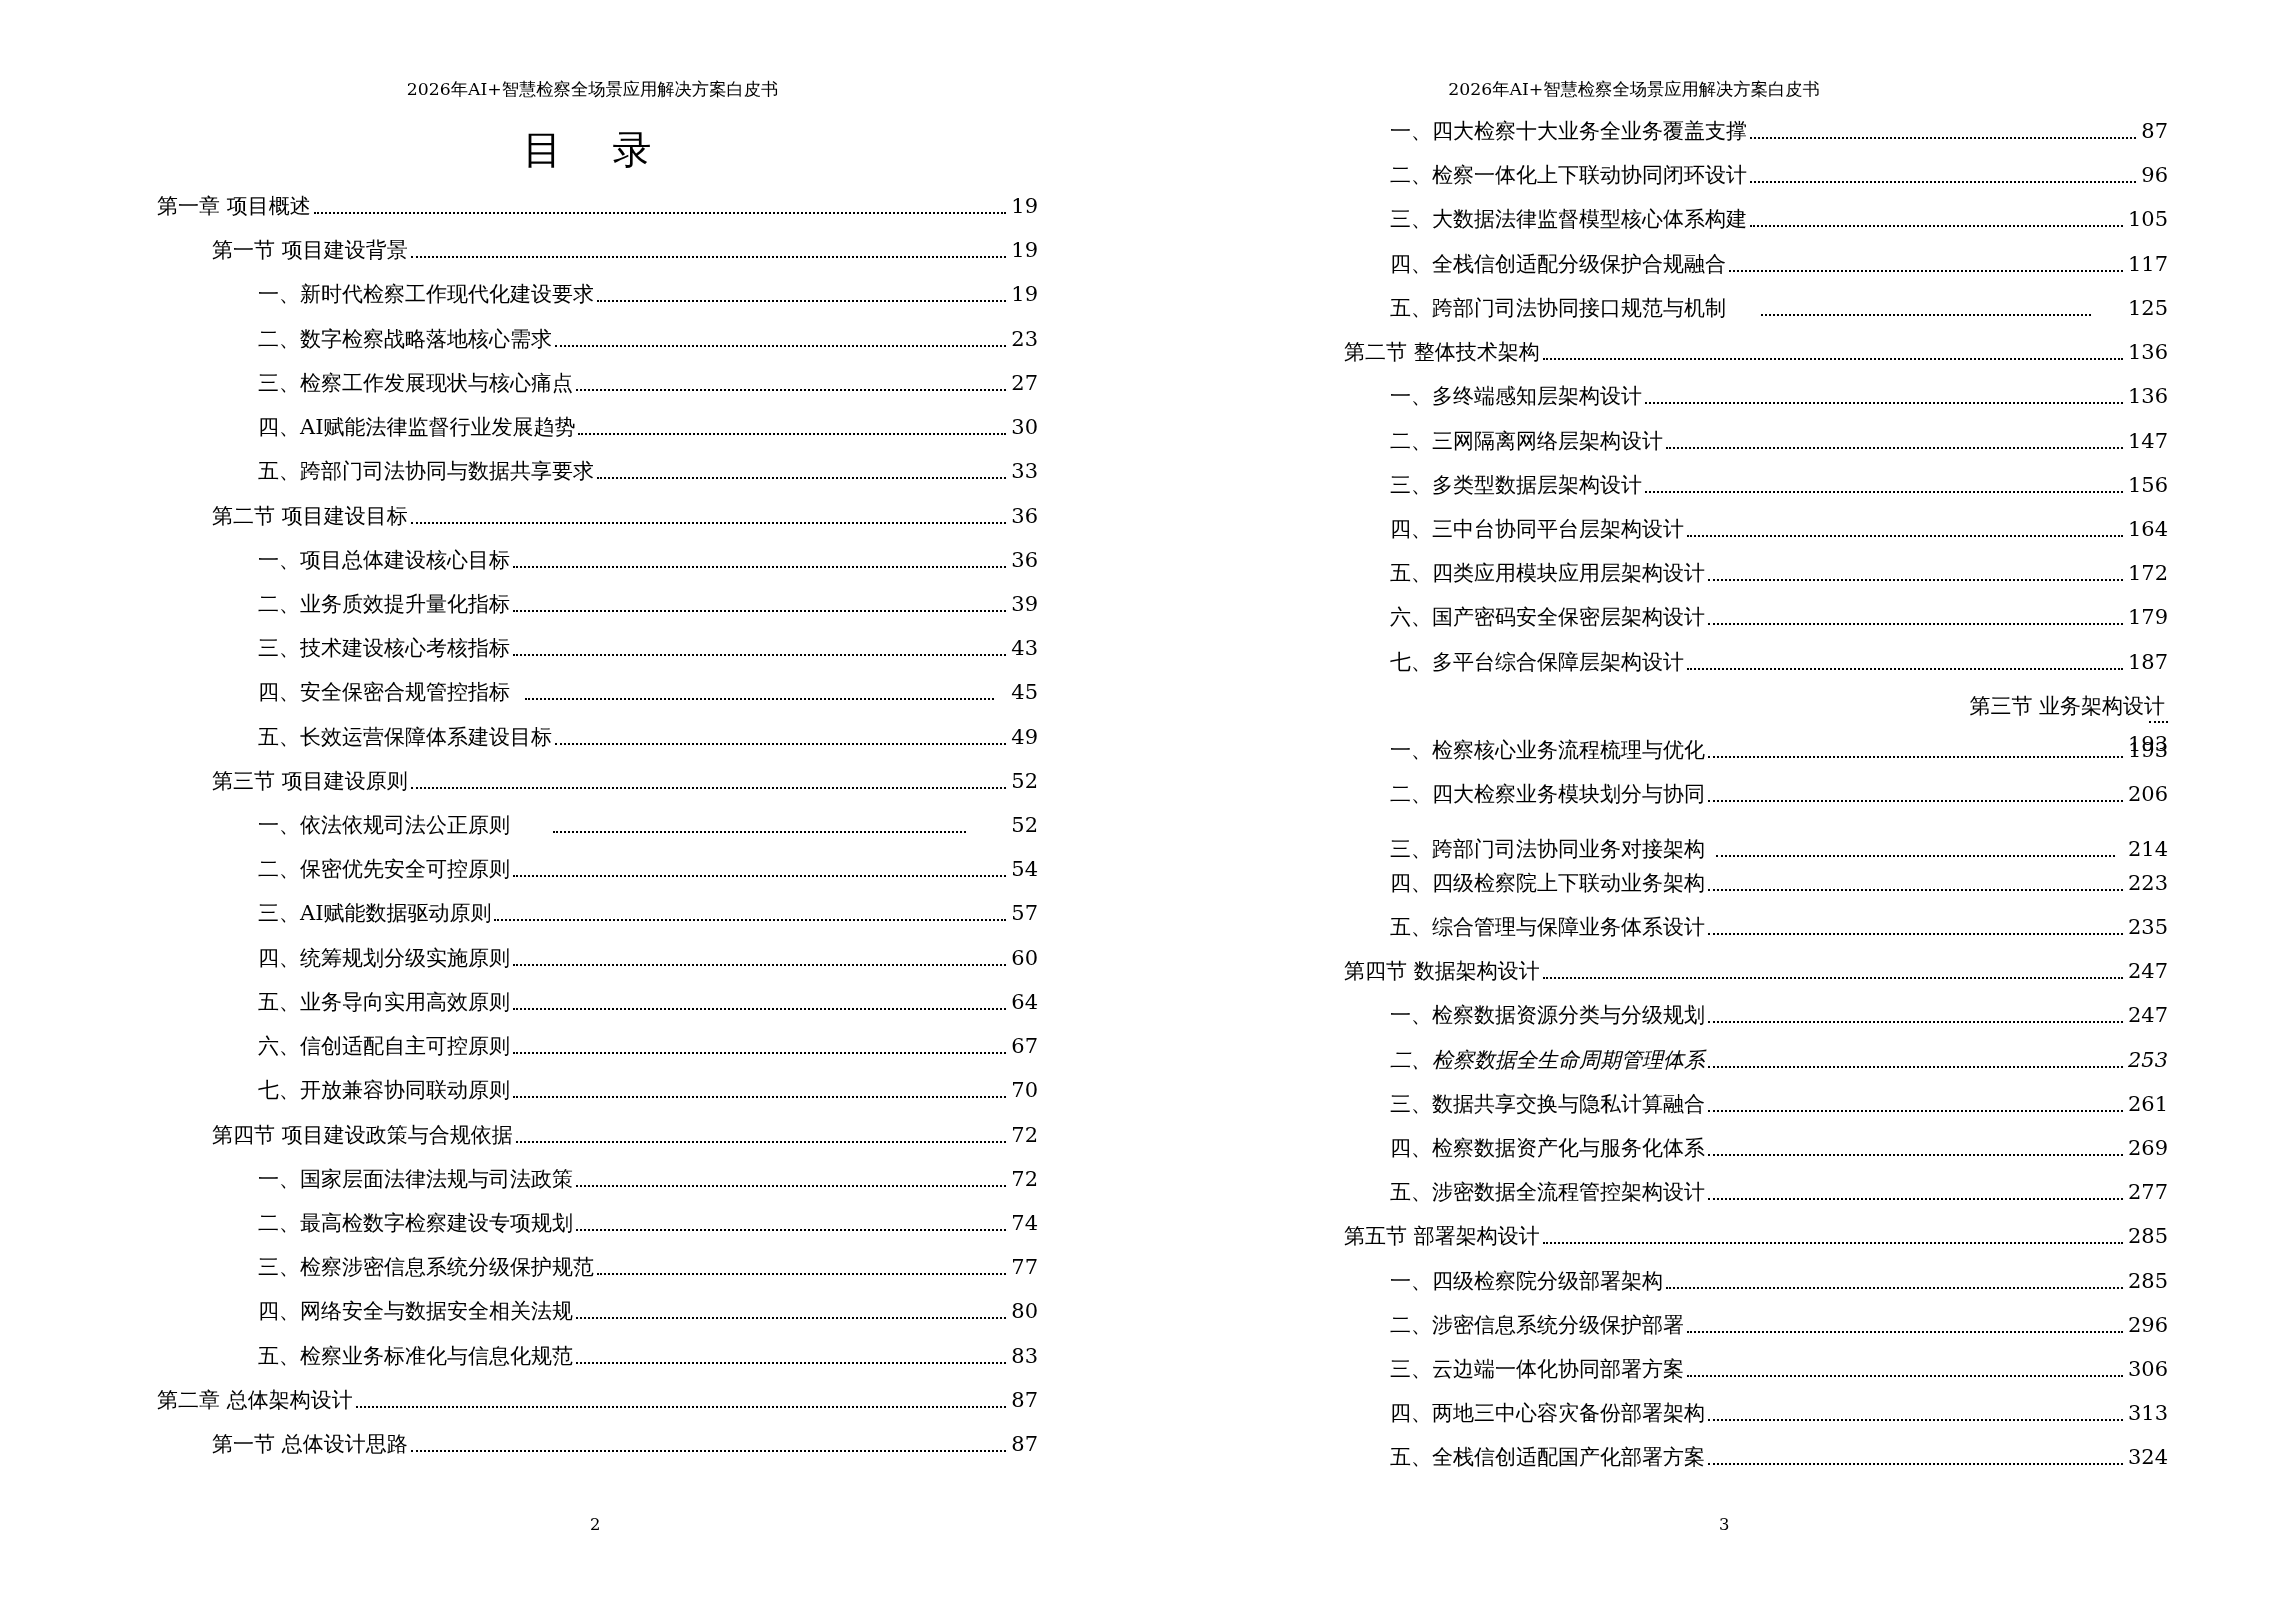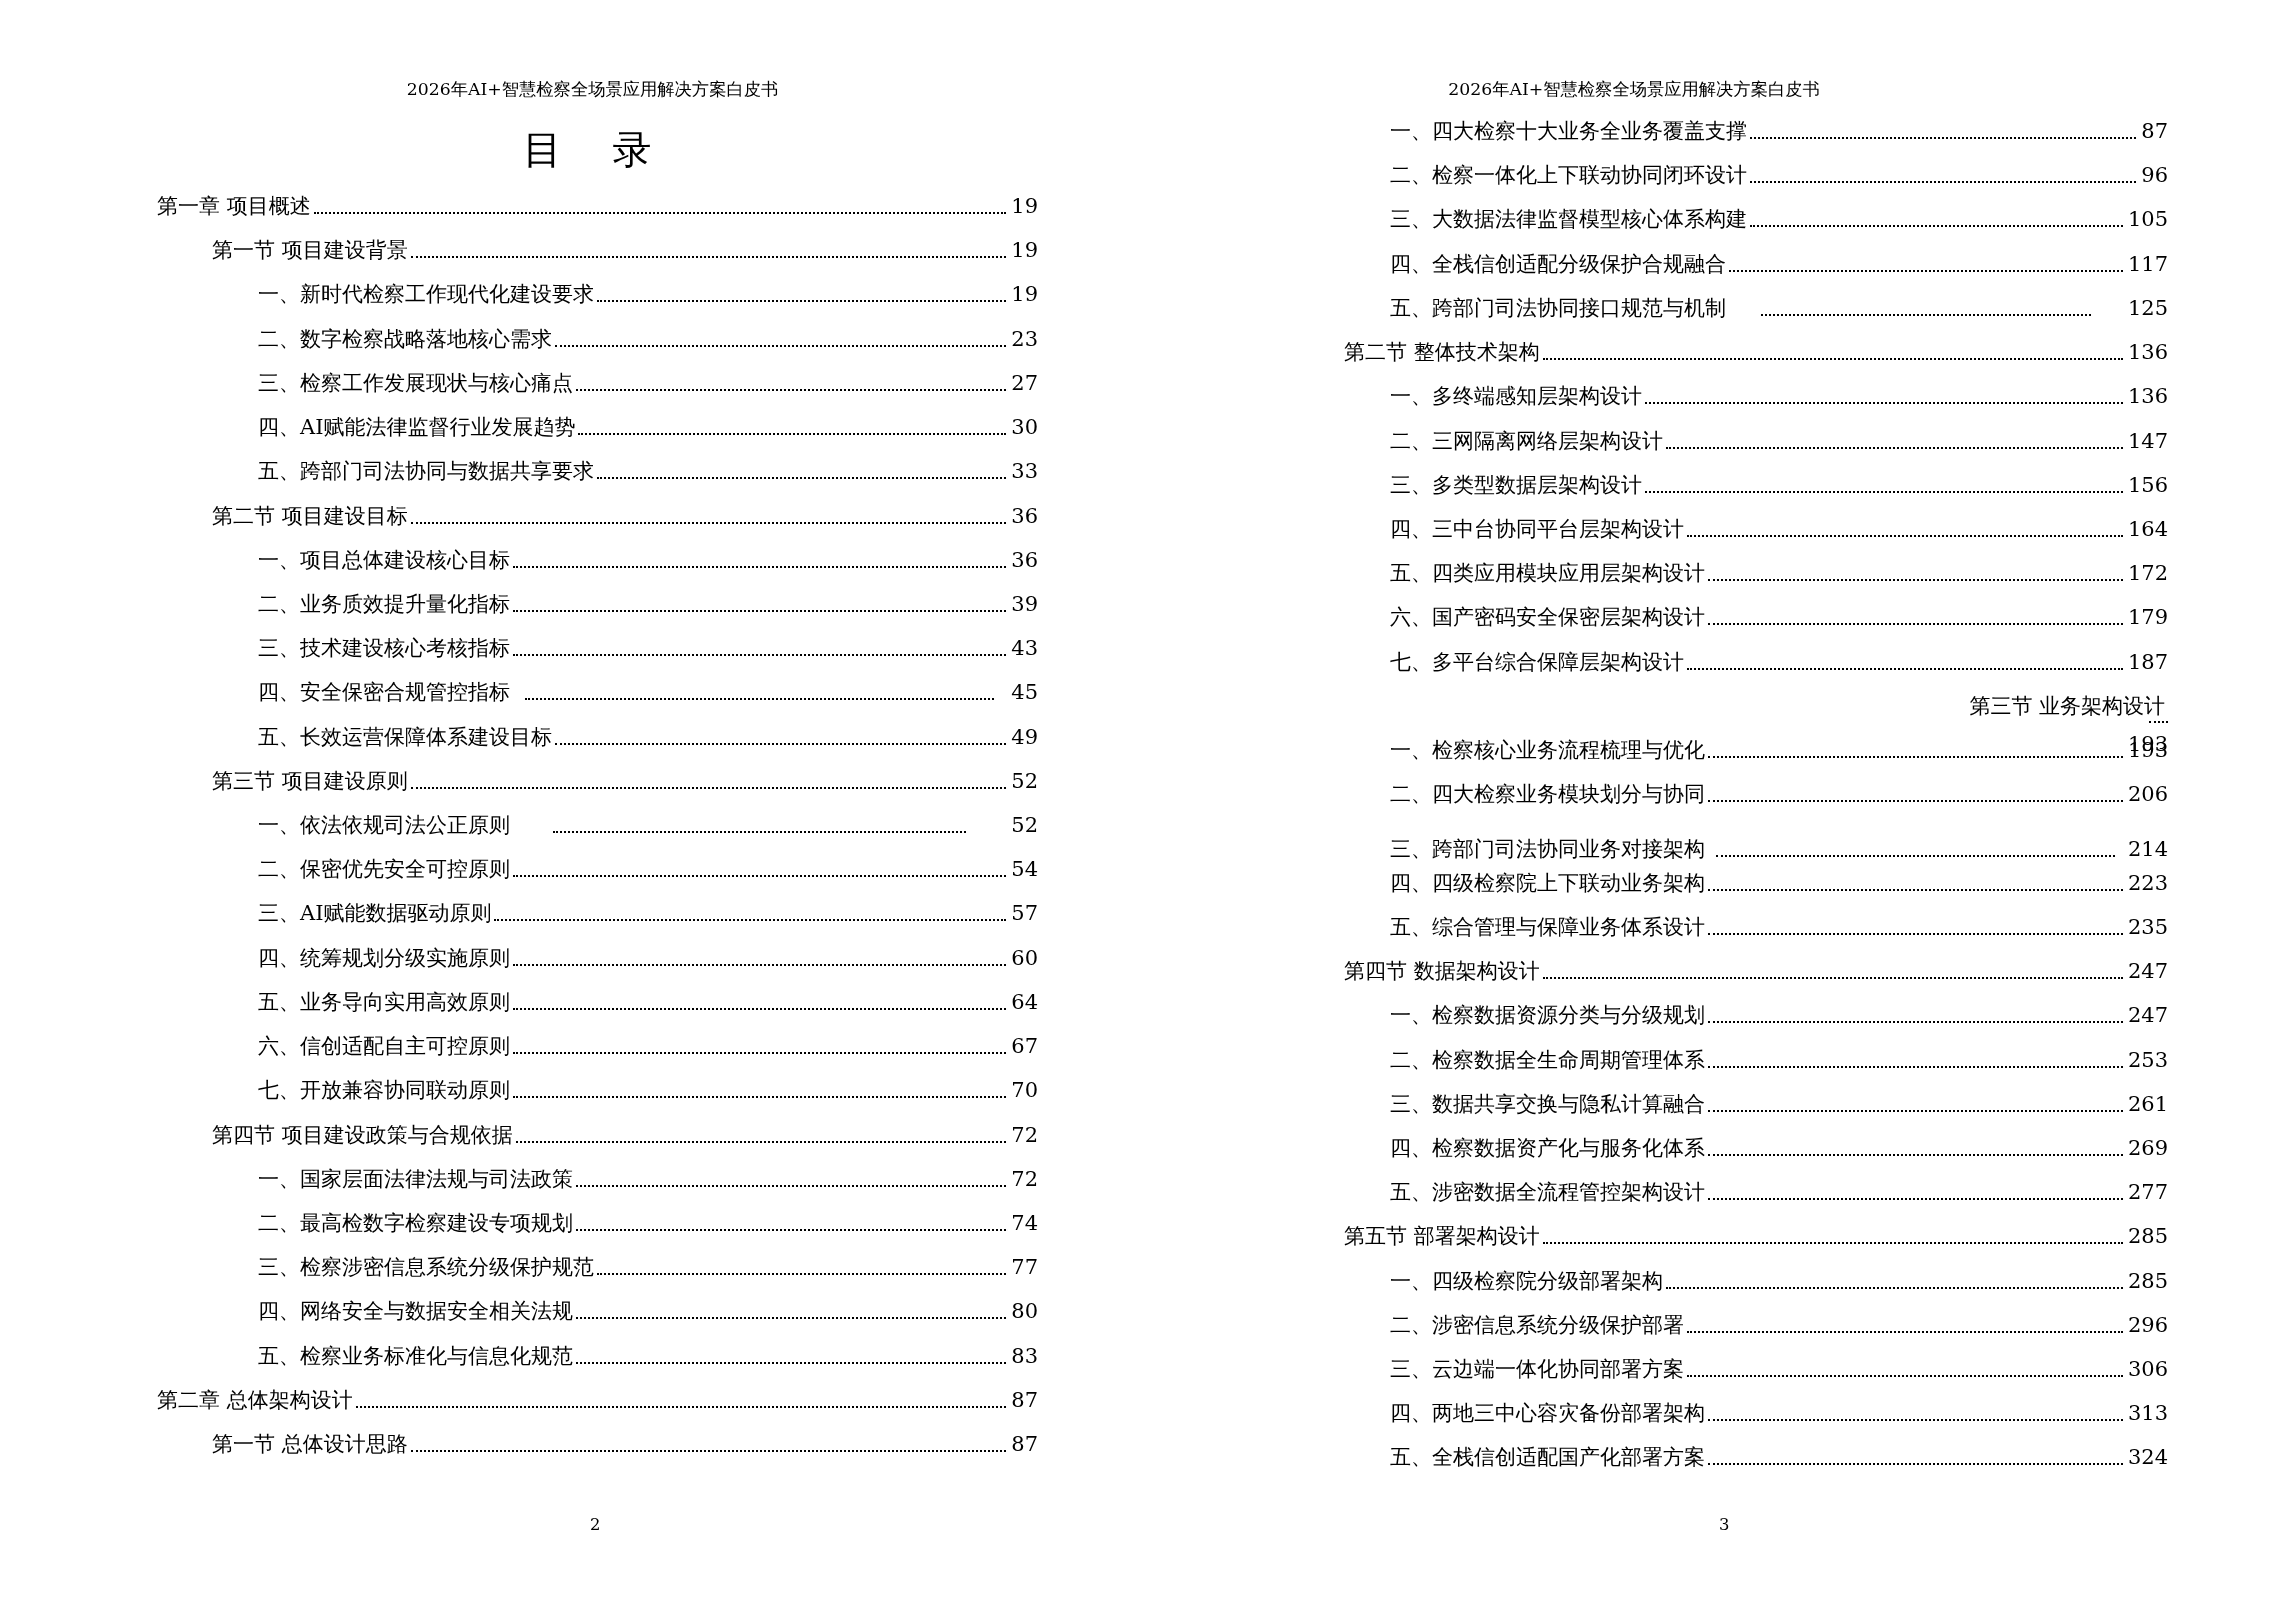--- a/index.html
+++ b/index.html
@@ -284,21 +284,21 @@
       <div class="entry lvl-1" style="top: 840px;">
         <span class="label">第四节 数据架构设计</span>
         <span class="leader"></span>
         <span class="pnum">247</span>
       </div>
       <div class="entry lvl-2" style="top: 884px;">
         <span class="label">一、检察数据资源分类与分级规划</span>
         <span class="leader"></span>
         <span class="pnum">247</span>
       </div>
-      <div class="entry lvl-2" style="top: 929px;">
+      <div class="entry lvl-2" style="top: 929px; font-style: italic;">
         <span class="label">二、检察数据全生命周期管理体系</span>
         <span class="leader"></span>
         <span class="pnum">253</span>
       </div>
       <div class="entry lvl-2" style="top: 973px;">
         <span class="label">三、数据共享交换与隐私计算融合</span>
         <span class="leader"></span>
         <span class="pnum">261</span>
       </div>
       <div class="entry lvl-2" style="top: 1017px;">

